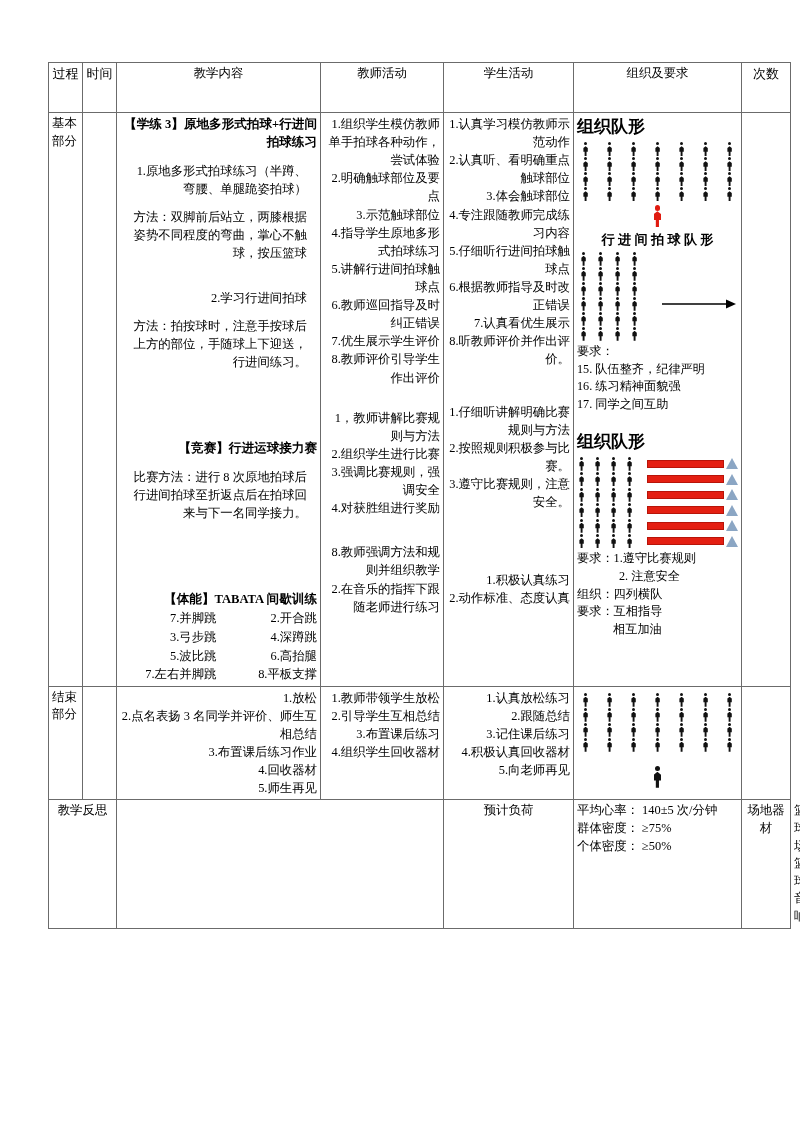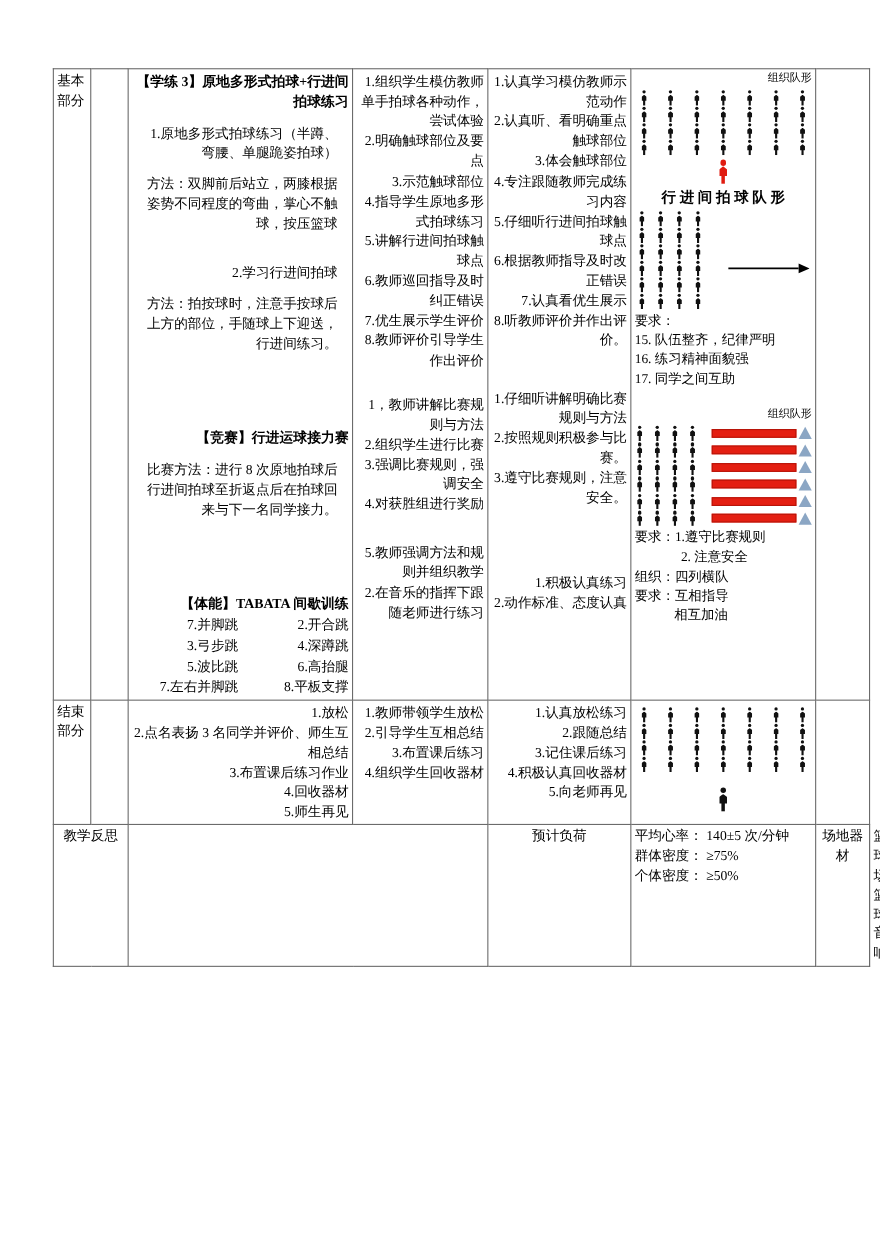--- a/index.html
+++ b/index.html
@@ -83,23 +83,23 @@
     display: grid;
     grid-template-columns: 1fr 1fr;
     column-gap: 4px;
     row-gap: 0px;
   }
   .tabata-grid div { line-height: 1.5; font-size: 12.4px; }
 
   
   .orgcell { padding: 3px 4px 4px 4px; }
   .orgTitle {
-    text-align: right;
-    font-weight: normal;
-    font-size: 10px;
+    text-align: left;
+    font-weight: bold;
+    font-size: 17px;
     margin-bottom: 3px;
   }
   .formation-title {
     display: flex;
     justify-content: center;
     font-weight: bold;
     font-size: 13.2px;
     margin: 2px 1px 2px 1px;
   }
   .rowpeople {
@@ -199,20 +199,29 @@
       <col class="c-process">
         <col class="c-time">
         <col class="c-content">
       <col class="c-teacher">
         <col class="c-student">
         <col class="c-org">
         <col class="c-count">
     </colgroup>
     <tbody>
 
+      <tr class="hdr">
+        <td class="narrow">过程</td>
+        <td class="narrow">时间</td>
+        <td>教学内容</td>
+        <td>教师活动</td>
+        <td>学生活动</td>
+        <td>组织及要求</td>
+        <td class="narrow">次数</td>
+      </tr>
 
       <tr>
         <td class="vlabel">
           <span>基本部分</span>
         </td>
         <td></td>
 
         <td class="cell-pad">
           <p class="blockTitle">【学练 3】原地多形式拍球+行进间拍球练习</p>
           <p class="para">1.原地多形式拍球练习（半蹲、弯腰、单腿跪姿拍球）</p>
@@ -250,21 +259,21 @@
           </ul>
           <div style="height:22px"></div>
           <ul class="plainlist">
             <li>1，教师讲解比赛规则与方法</li>
             <li>2.组织学生进行比赛</li>
             <li>3.强调比赛规则，强调安全</li>
             <li>4.对获胜组进行奖励</li>
           </ul>
           <div style="height:26px"></div>
           <ul class="plainlist">
-            <li>5.教师强调方法和规则并组织教学</li>
+            <li>8.教师强调方法和规则并组织教学</li>
             <li>2.在音乐的指挥下跟随老师进行练习</li>
           </ul>
         </td>
 
         <td class="cell-pad">
           <ul class="plainlist">
             <li>1.认真学习模仿教师示范动作</li>
             <li>2.认真听、看明确重点触球部位</li>
             <li>3.体会触球部位</li>
             <li>4.专注跟随教师完成练习内容</li>

